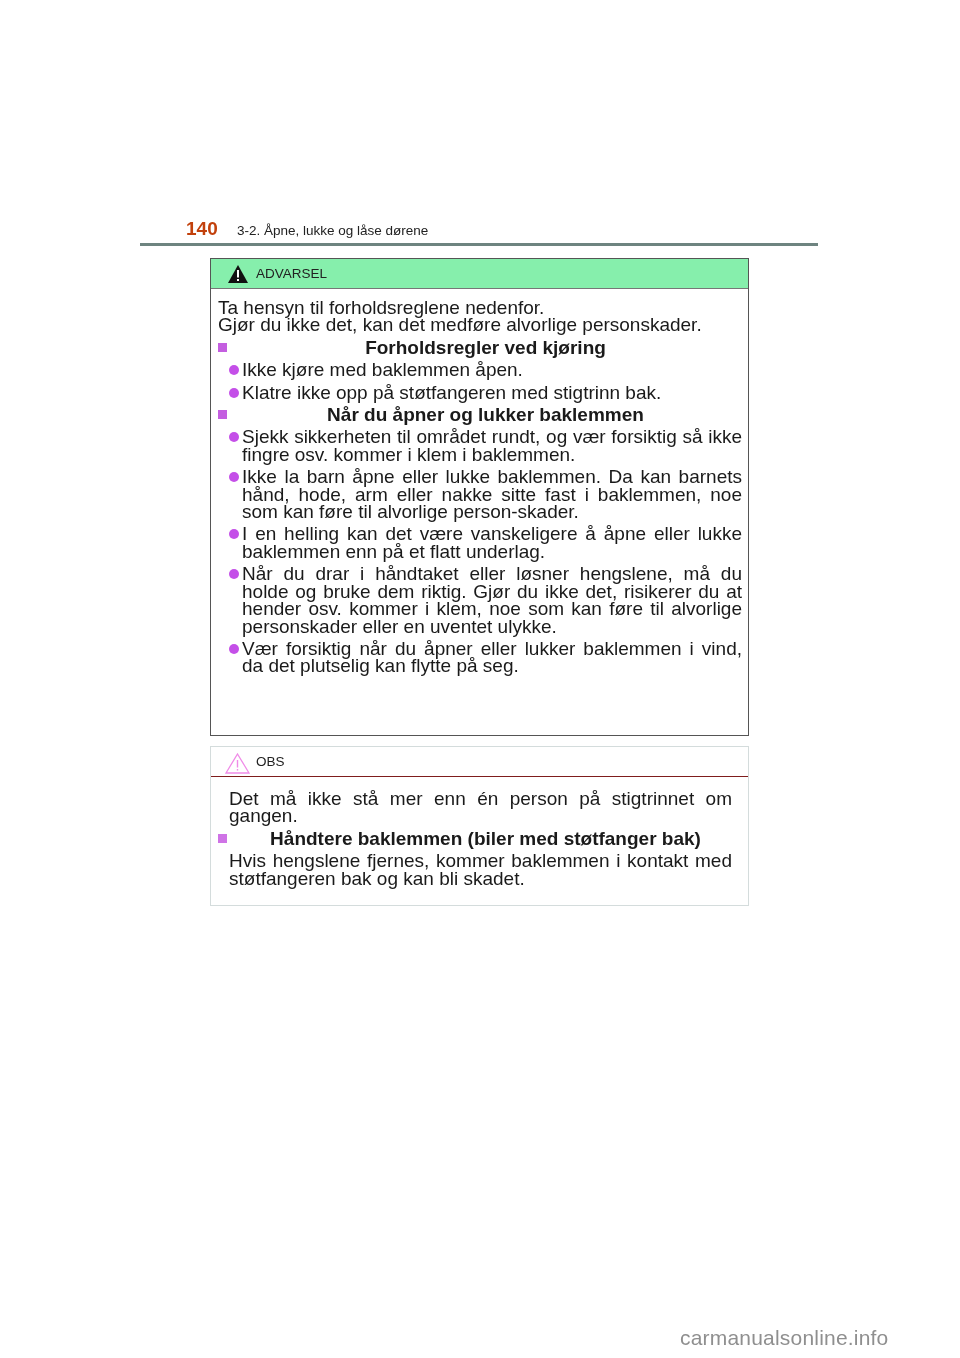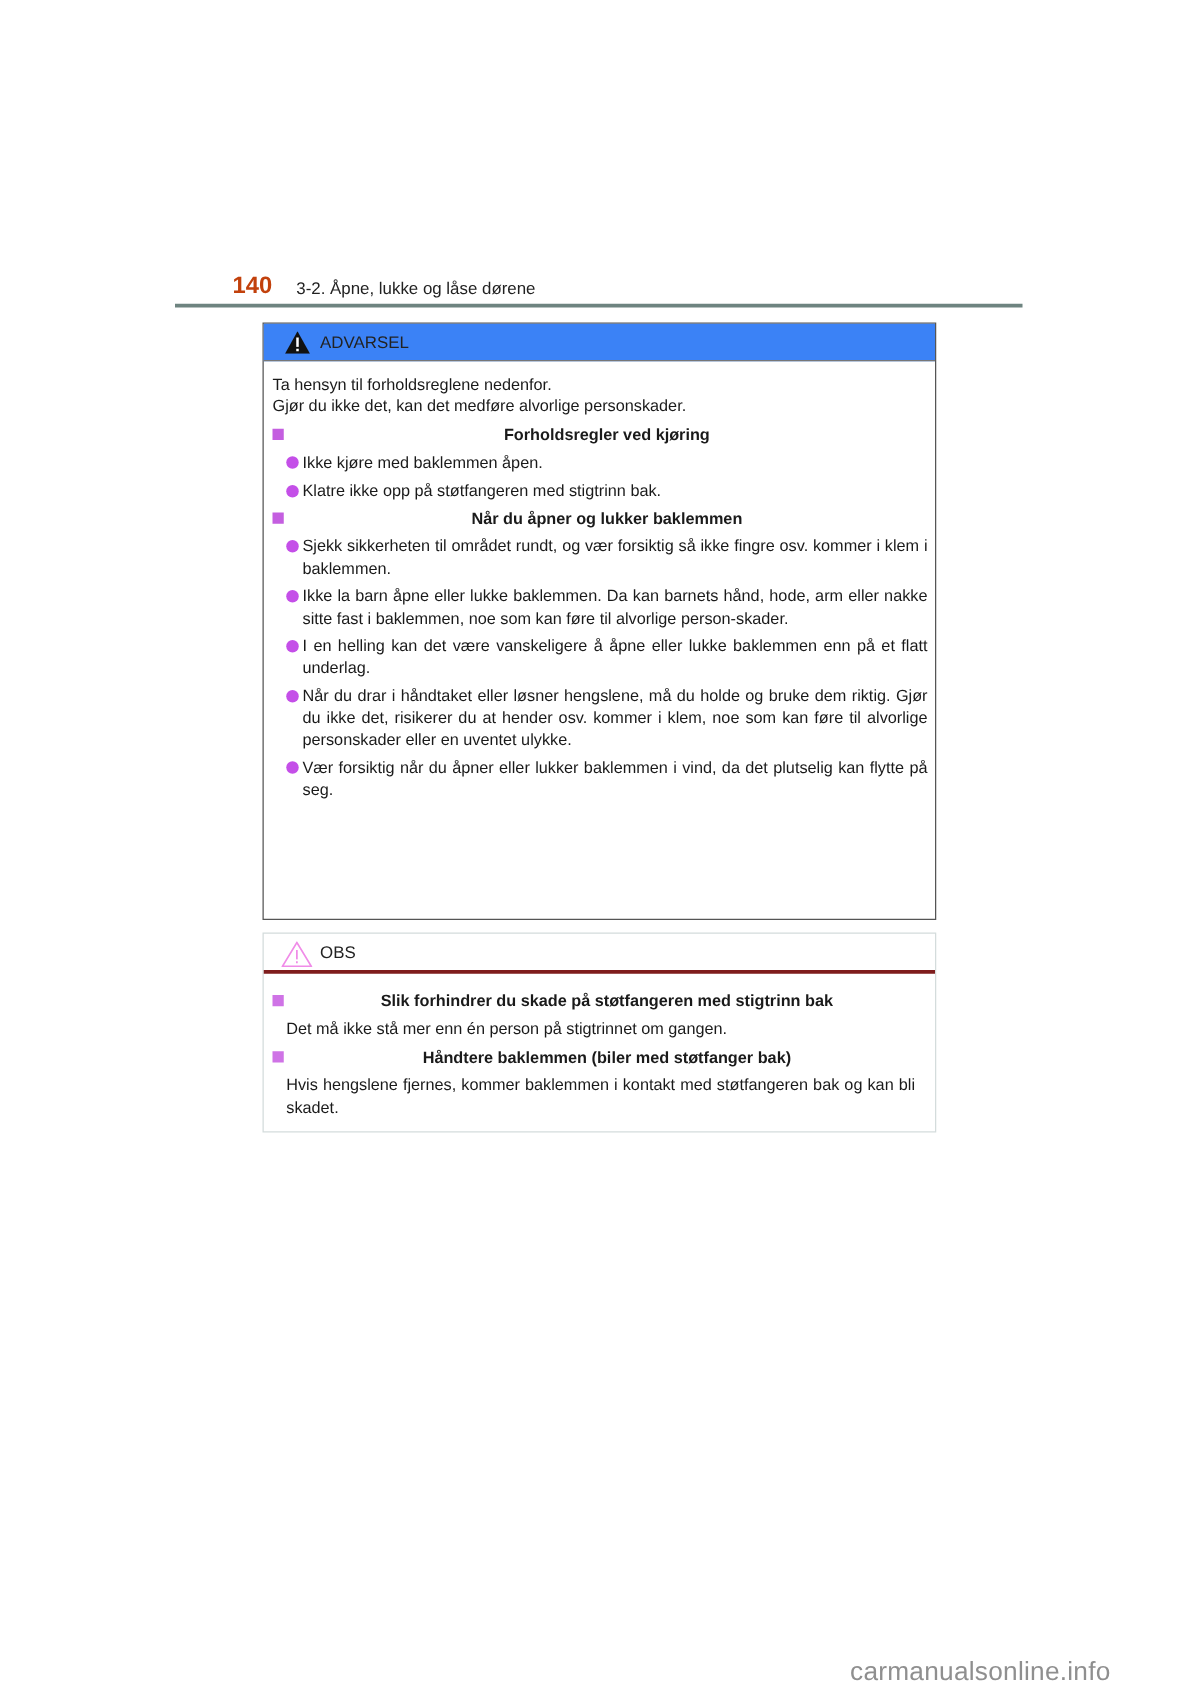--- a/index.html
+++ b/index.html
@@ -7,30 +7,30 @@
     width: 960px; height: 1358px; background: #ffffff; position: relative;
     font-family: "Liberation Sans", sans-serif; color: #1a1a1a; overflow: hidden;
   }
   .header { position: absolute; left: 140px; top: 214px; width: 678px; height: 34px; }
   .page-num { position: absolute; left: 46px; top: 4px; font-weight: bold; font-size: 19px; color: #c2410c; }
   .section-title { position: absolute; left: 97px; top: 9px; font-size: 13.5px; color: #222; }
   .header-rule { position: absolute; left: 0; top: 29px; width: 678px; height: 3px; background: #6e8480; }
 
   .box { position: absolute; left: 210px; width: 539px; box-sizing: border-box; }
   .warn-box { top: 258px; height: 478px; border: 1px solid #555; }
-  .warn-head { height: 29px; background: #3b82f6; border-bottom: 1px solid #777; position: relative; }
+  .warn-head { height: 29px; background: #86efac; border-bottom: 1px solid #777; position: relative; }
   .warn-head .tri { position: absolute; left: 17px; top: 6px; }
   .warn-head .lbl { position: absolute; left: 45px; top: 7px; font-size: 13.5px; color: #222; }
 
   .obs-box { top: 746px; height: 160px; border: 1px solid #d4dcdc; }
-  .obs-head { height: 29px; border-bottom: 3px solid #7f1d1d; position: relative; }
+  .obs-head { height: 29px; border-bottom: 1px solid #7f1d1d; position: relative; }
   .obs-head .tri { position: absolute; left: 14px; top: 6px; }
   .obs-head .lbl { position: absolute; left: 45px; top: 7px; font-size: 13.5px; color: #222; }
 
-  .body { padding: 10px 6px 0 7px; font-size: 13px; line-height: 17.4px; }
+  .body { padding: 10px 6px 0 7px; font-size: 19px; line-height: 17.4px; }
   .intro { margin: 0 0 5px 0; }
   .heading { font-weight: bold; margin: 0 0 5px 0; position: relative; padding-left: 11px; text-align: center; }
   .heading .sq { position: absolute; left: 0; top: 4px; width: 9px; height: 9px; background: #c45ee0; }
   .bullet { position: relative; padding-left: 24px; margin: 0 0 5px 0; text-align: justify; }
   .bullet .dot { position: absolute; left: 11px; top: 4px; width: 10px; height: 10px; border-radius: 50%; background: #c44fe8; }
   .para { padding-left: 11px; margin: 0 10px 5px 0; text-align: justify; }
   .obs-body { padding-top: 13px; }
   .obs-body .heading .sq { background: #cf73e6; }
 
   .watermark { position: absolute; left: 680px; top: 1326px; font-size: 21px; color: #8f8f8f; letter-spacing: 0.2px; }
@@ -75,20 +75,19 @@
 <div class="box obs-box">
   <div class="obs-head">
     <svg class="tri" width="25" height="21" viewBox="0 0 25 21">
       <polygon points="12.5,1 24,20 1,20" fill="none" stroke="#f08ce8" stroke-width="1.3"></polygon>
       <rect x="11.8" y="7" width="1.4" height="7.5" fill="#f08ce8"></rect>
       <rect x="11.8" y="16" width="1.4" height="1.6" fill="#f08ce8"></rect>
     </svg>
     <span class="lbl">OBS</span>
   </div>
   <div class="body obs-body">
-    <div class="heading"><span class="sq"></span><span>Slik forhindrer du skade på støtfangeren med stigtrinn bak</span></div>
     <p class="para">Det må ikke stå mer enn én person på stigtrinnet om gangen.</p>
     <div class="heading"><span class="sq"></span><span>Håndtere baklemmen (biler med støtfanger bak)</span></div>
     <p class="para">Hvis hengslene fjernes, kommer baklemmen i kontakt med støtfangeren bak og kan bli skadet.</p>
   </div>
 </div>
 
 <div class="watermark">carmanualsonline.info</div>
 
 </body></html>

